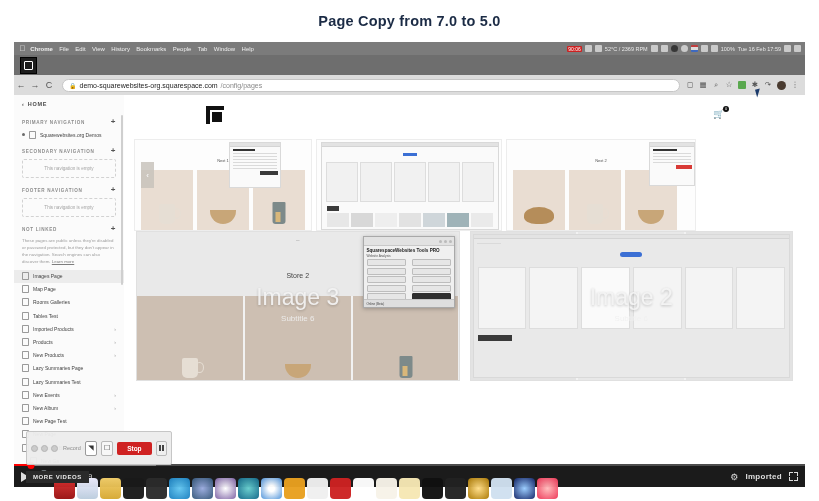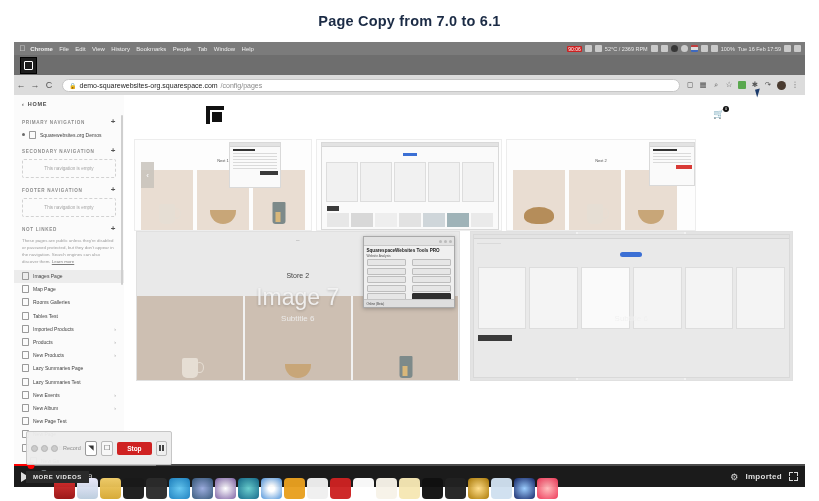--- a/index.html
+++ b/index.html
@@ -198,21 +198,21 @@
   .yfull span:nth-child(4){right:0;bottom:0;border-left:none;border-top:none;}
 
   
   .dock{position:absolute;left:14px;top:474px;width:791px;height:27px;display:flex;align-items:flex-end;
     gap:2px;padding:0 40px 2px 40px;box-sizing:border-box;pointer-events:none;}
   .dicon{width:21px;height:21px;border-radius:4px;flex:none;opacity:.97;}
 </style>
 </head>
 <body>
 
-<div class="caption">Page Copy from 7.0 to 6.1</div>
+<div class="caption">Page Copy from 7.0 to 5.0</div>
 
 <div class="video">
 
   <div class="macbar">
     <div class="apple"></div>
     <div class="mi b">Chrome</div>
     <div class="mi">File</div>
     <div class="mi">Edit</div>
     <div class="mi">View</div>
     <div class="mi">History</div>
@@ -503,21 +503,21 @@
                 <div class="tbtn"></div>
                 <div class="tbtn"></div>
                 <div class="tbtn"></div>
                 <div class="tbtn dk"></div>
               </div>
             </div>
             <div class="tfoot">
               <span>Online (Beta)</span>
             </div>
           </div>
-          <div class="overlaytxt">Image 7</div>
+          <div class="overlaytxt">Image 3</div>
           <div class="overlaysub">Subtitle 6</div>
         </div>
 
         <div class="panel">
           <div class="pbg">
             <div class="pcol" style="background:#e3e3e3"></div>
             <div class="pcol" style="background:#e8e8e8"></div>
             <div class="pcol" style="background:#e3e3e3"></div>
           </div>
           <div class="shot" style="left:2px;top:2px;right:2px;bottom:2px;background:#e9e9e9;">
@@ -527,20 +527,21 @@
             <div style="display:flex;gap:3px;margin:10px 4px 0;">
               <div style="flex:1;height:60px;background:#f4f4f4;border:1px solid #ddd"></div>
               <div style="flex:1;height:60px;background:#f4f4f4;border:1px solid #ddd"></div>
               <div style="flex:1;height:60px;background:#fafafa;border:1px solid #ddd"></div>
               <div style="flex:1;height:60px;background:#f4f4f4;border:1px solid #ddd"></div>
               <div style="flex:1;height:60px;background:#f4f4f4;border:1px solid #ddd"></div>
               <div style="flex:1;height:60px;background:#f4f4f4;border:1px solid #ddd"></div>
             </div>
             <div class="ln blk" style="height:6px;width:34px;margin:6px 4px"></div>
           </div>
+          <div class="overlaytxt">Image 2</div>
           <div class="overlaysub">Subtitle 6</div>
         </div>
       </div>
     </div>
 
     <div class="pubbar">
       <span class="pubtxt">The site is password protected; anyone with the password can see the site.</span>
       <span class="pubbtn">Publish Your Site</span>
       <span class="cornerlogo"></span>
     </div>

